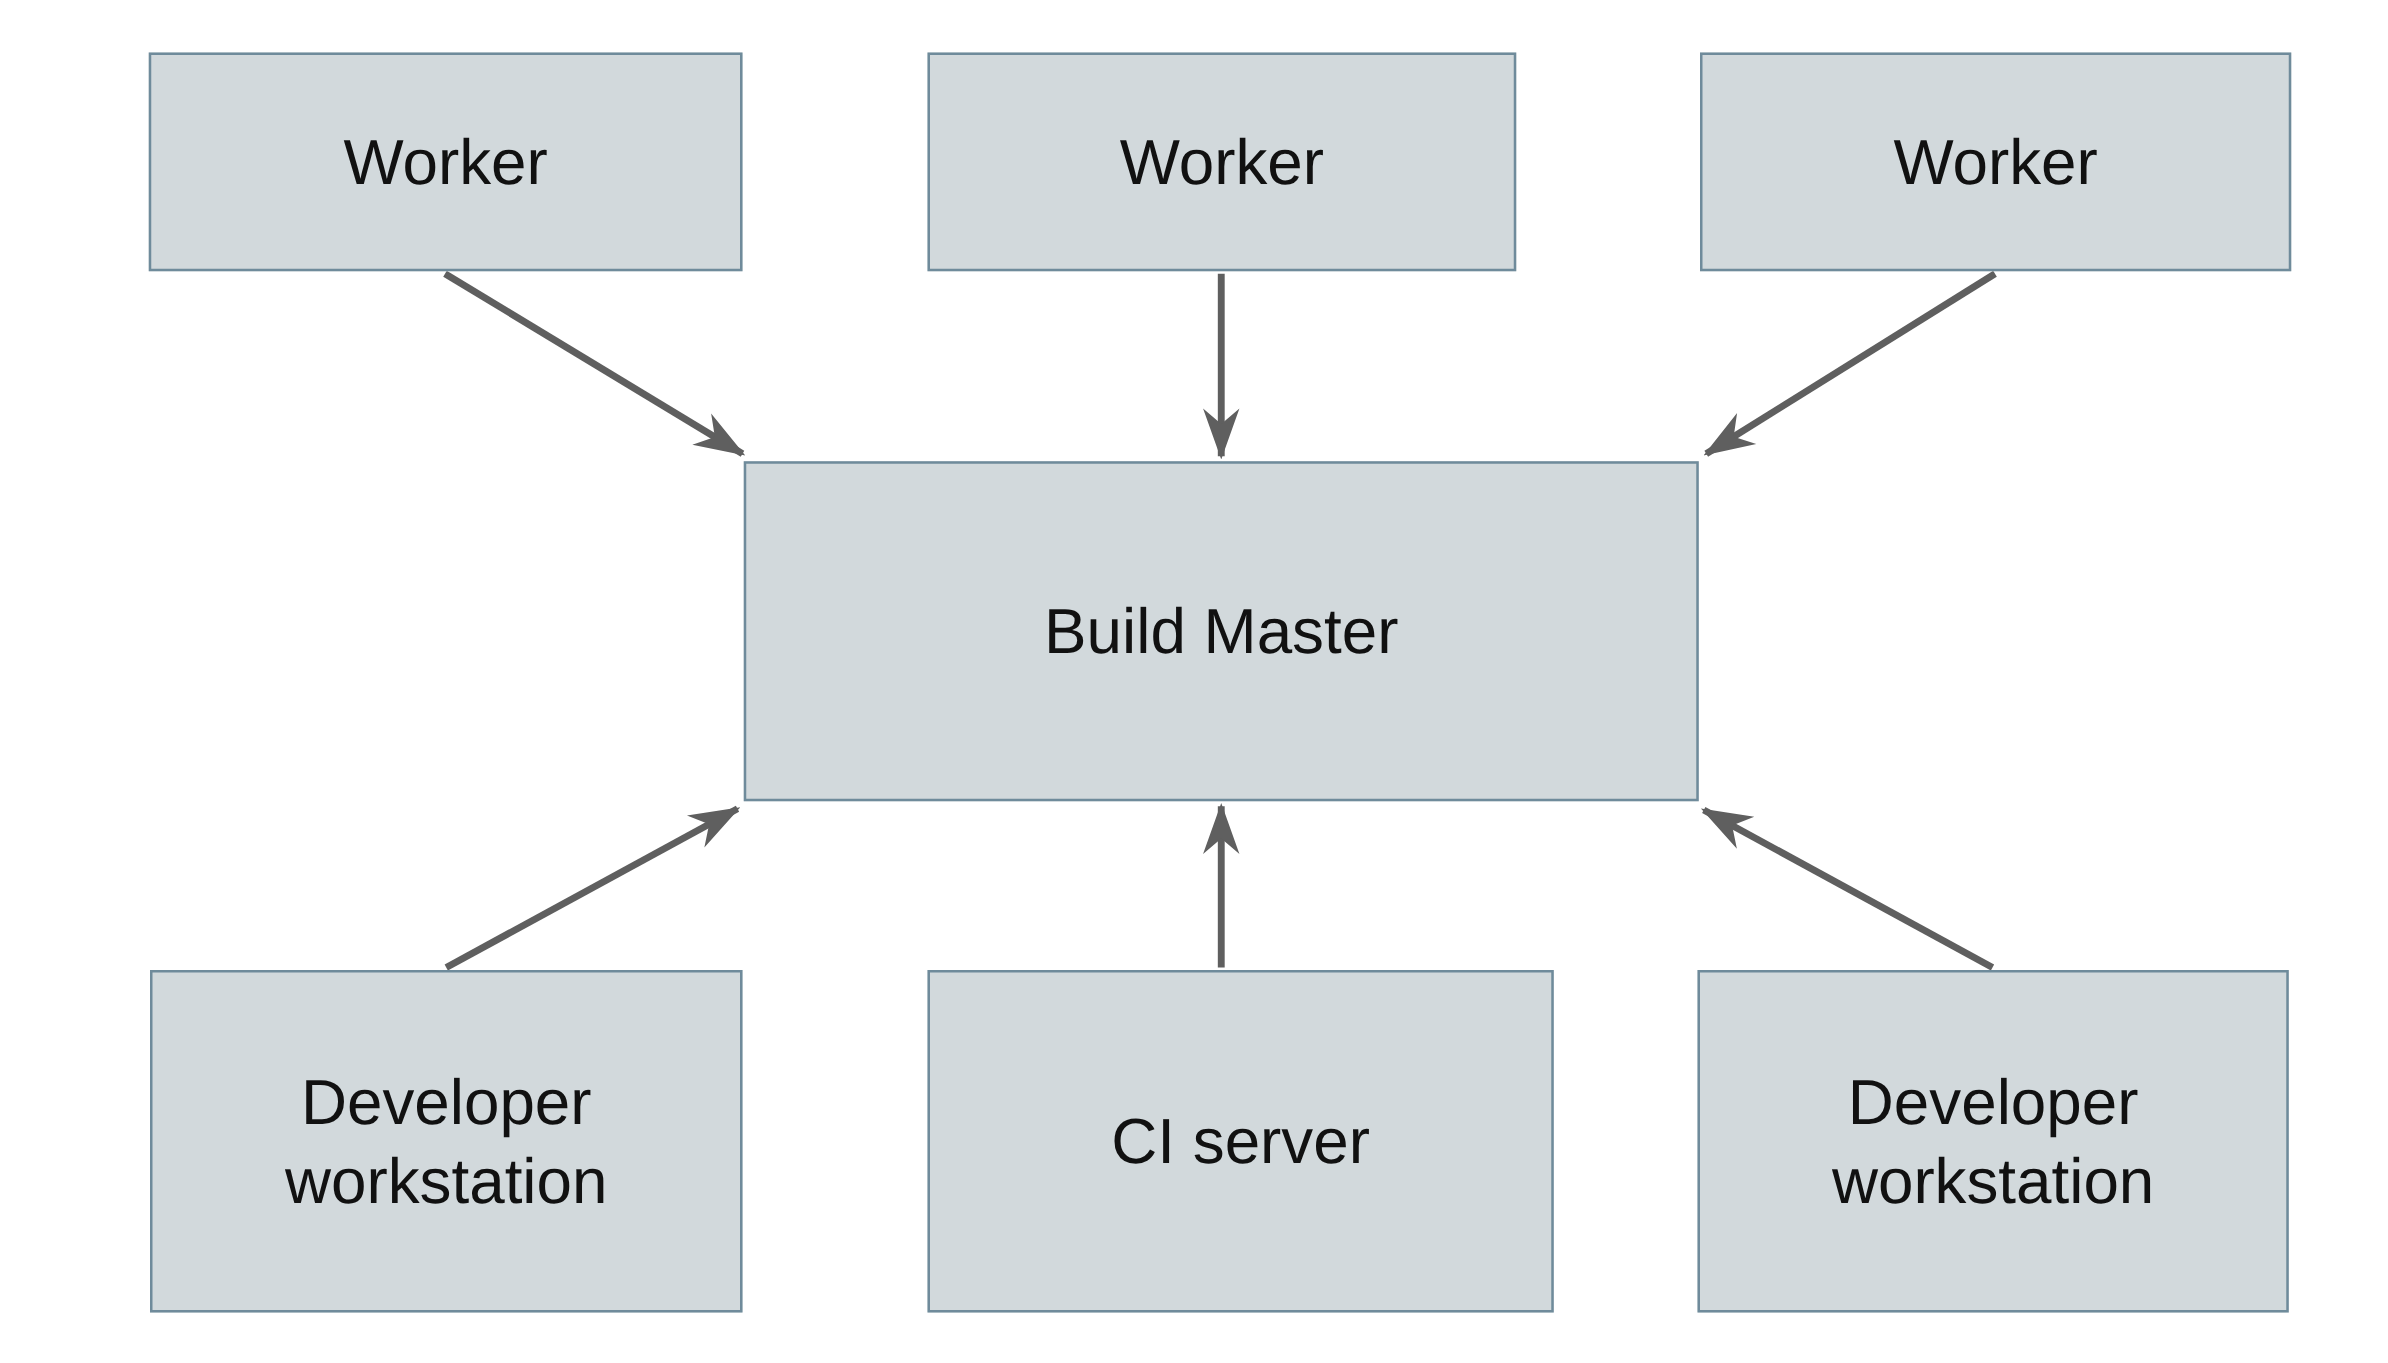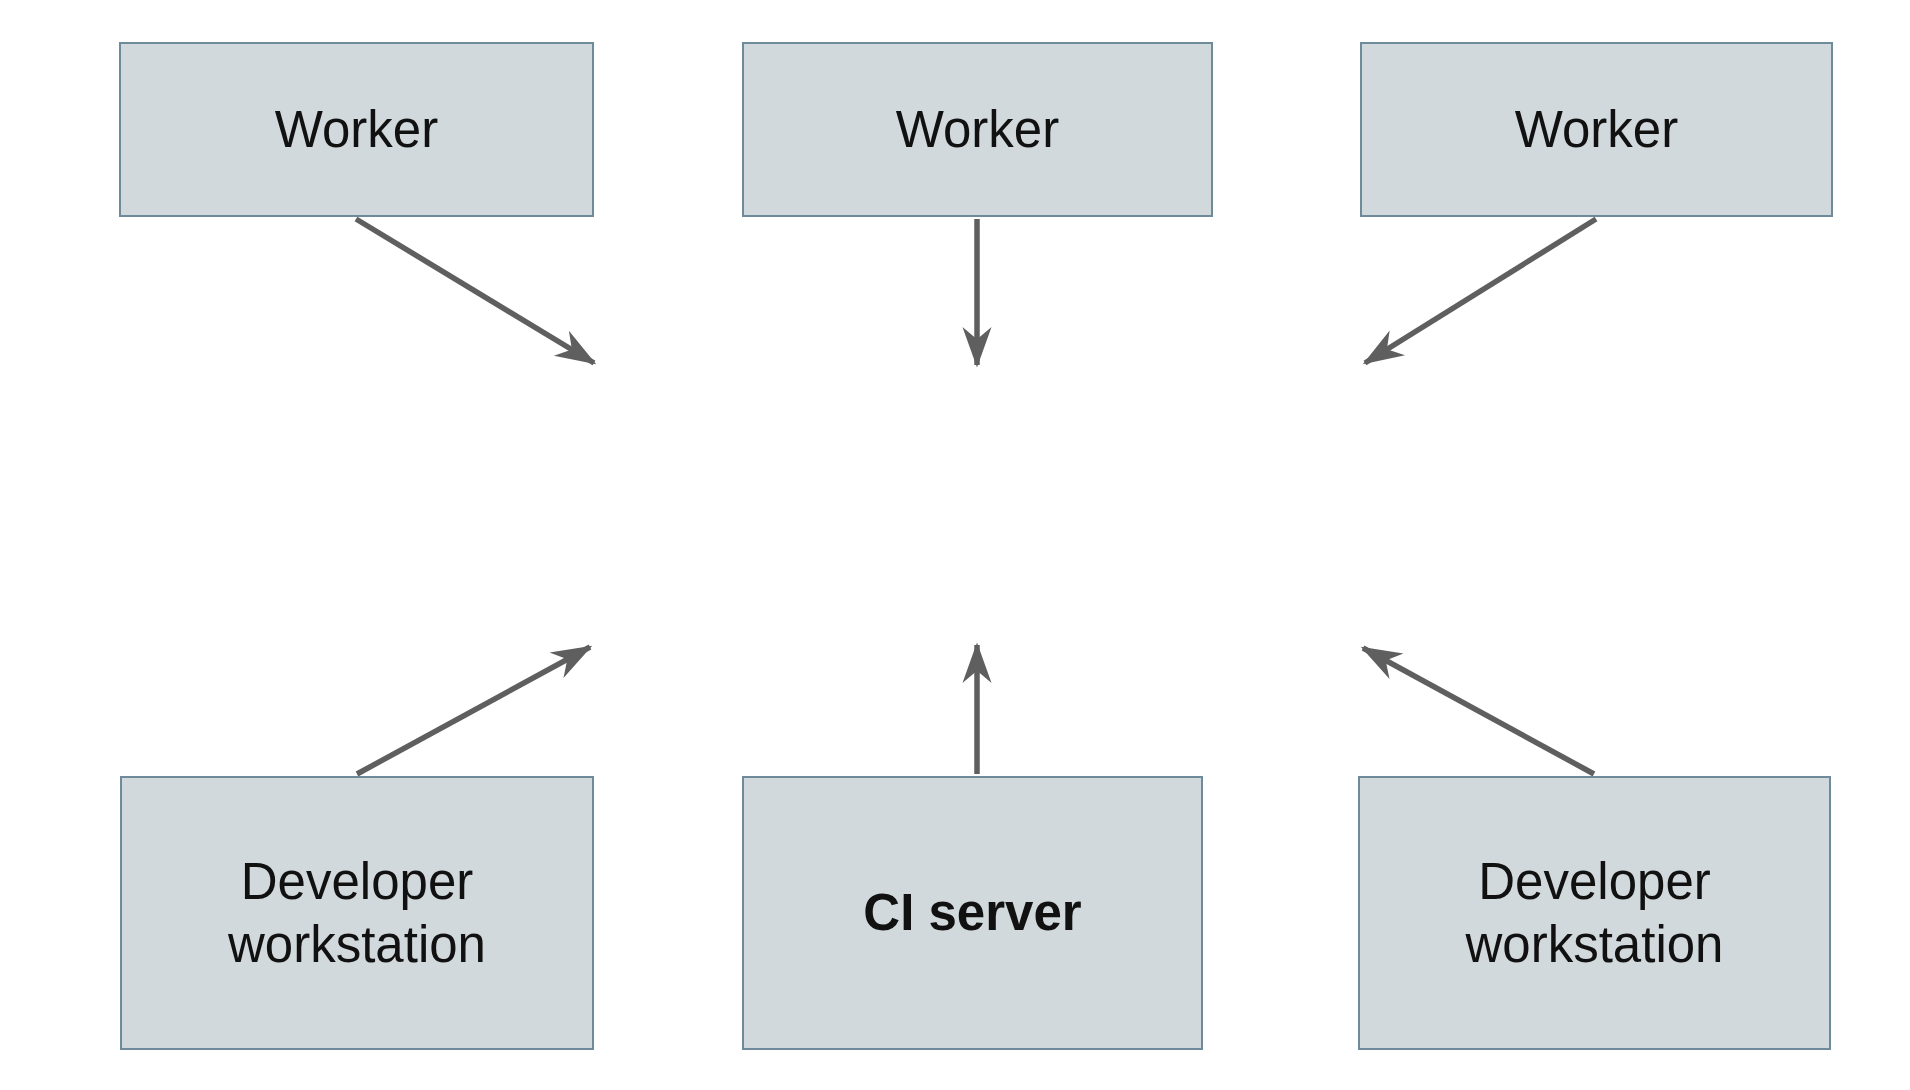--- a/index.html
+++ b/index.html
@@ -30,21 +30,21 @@
     color:var(--text);
     font-size:51px;
     line-height:1.24;
     box-sizing:border-box;
   }
   .n-worker1{left:119px;top:42px;width:475px;height:175px;}
   .n-worker2{left:742px;top:42px;width:471px;height:175px;}
   .n-worker3{left:1360px;top:42px;width:473px;height:175px;}
   .n-buildmaster{left:595px;top:369px;width:764px;height:272px;}
   .n-devleft{left:120px;top:776px;width:474px;height:274px;}
-  .n-ciserver{left:742px;top:776px;width:461px;height:274px;font-weight:bold;}
+  .n-ciserver{left:742px;top:776px;width:501px;height:274px;}
   .n-devright{left:1358px;top:776px;width:473px;height:274px;}
 </style>
 </head>
 <body>
 
 <div class="canvas">
 
   <svg class="wires" viewBox="0 0 1910 1090" xmlns="http://www.w3.org/2000/svg">
     <defs>
       <marker id="dart" markerUnits="userSpaceOnUse" markerWidth="42" markerHeight="34" viewBox="0 0 13 10" refX="12.2" refY="5" orient="auto">
@@ -58,20 +58,21 @@
     <line class="edge" x1="977" y1="774" x2="977" y2="645" marker-end="url(#dart)"></line>
     <line class="edge" x1="1594" y1="774" x2="1363" y2="648" marker-end="url(#dart)"></line>
   </svg>
 
   <div class="node n-worker1">Worker</div>
 
   <div class="node n-worker2">Worker</div>
 
   <div class="node n-worker3">Worker</div>
 
+  <div class="node n-buildmaster">Build Master</div>
 
   <div class="node n-devleft">Developer workstation</div>
 
   <div class="node n-ciserver">CI server</div>
 
   <div class="node n-devright">Developer workstation</div>
 
 </div>
 
 </body></html>

